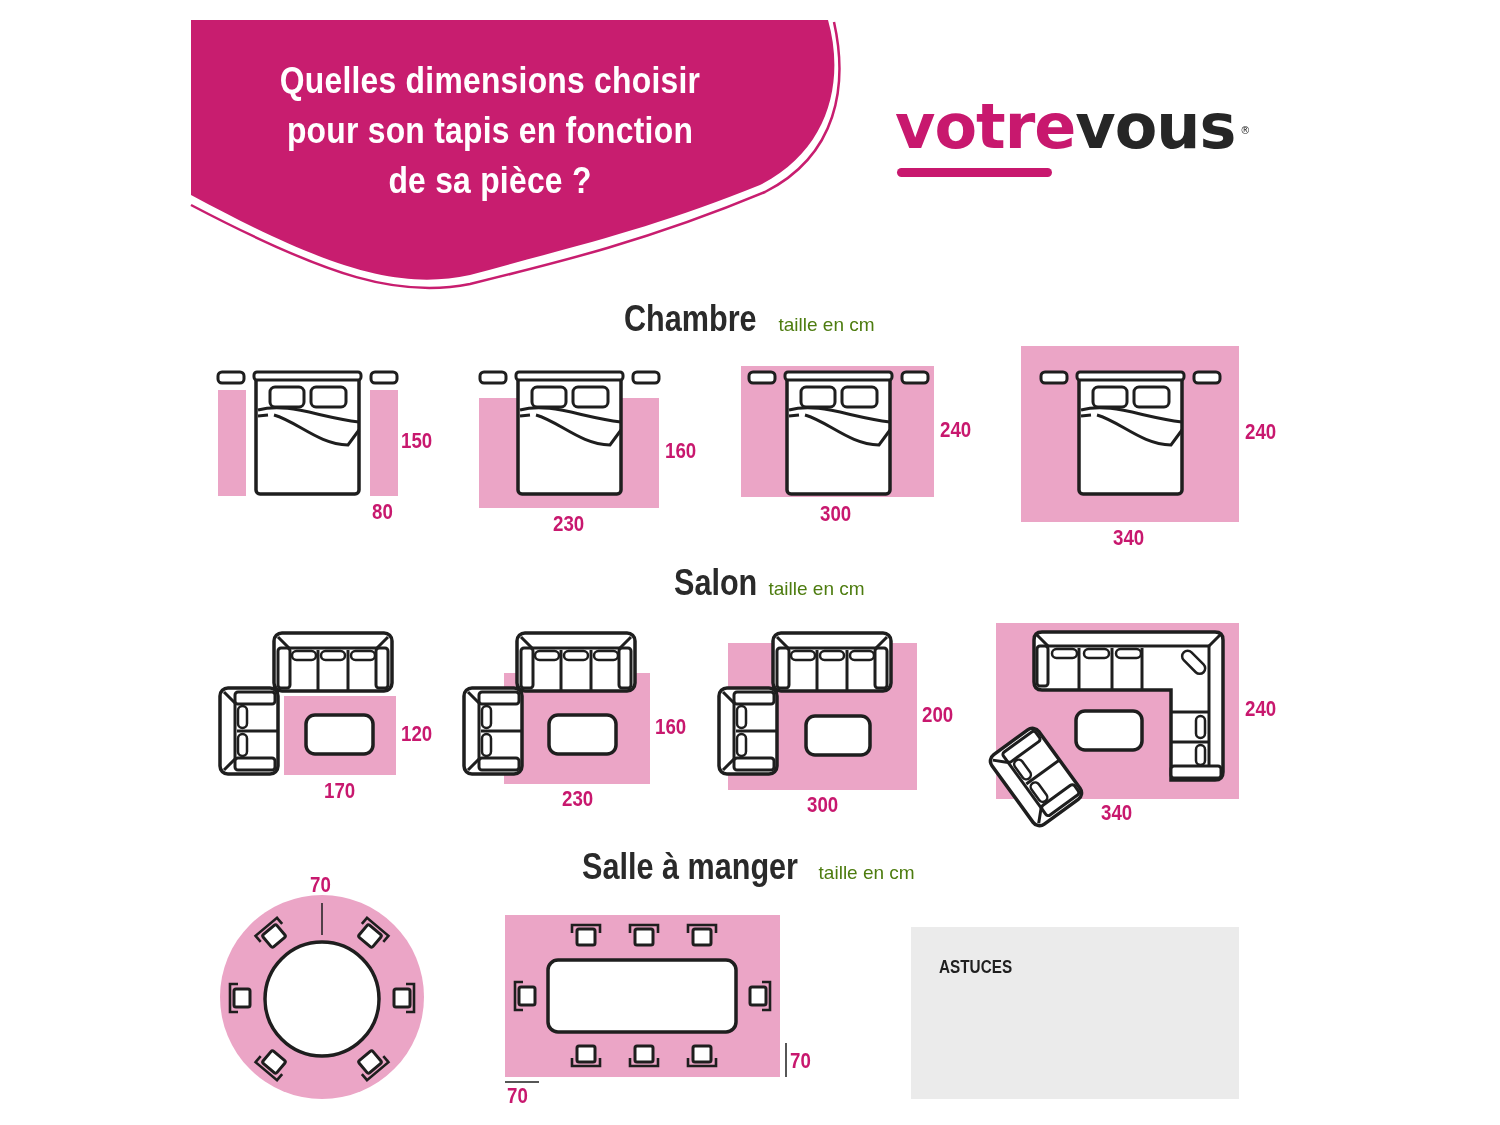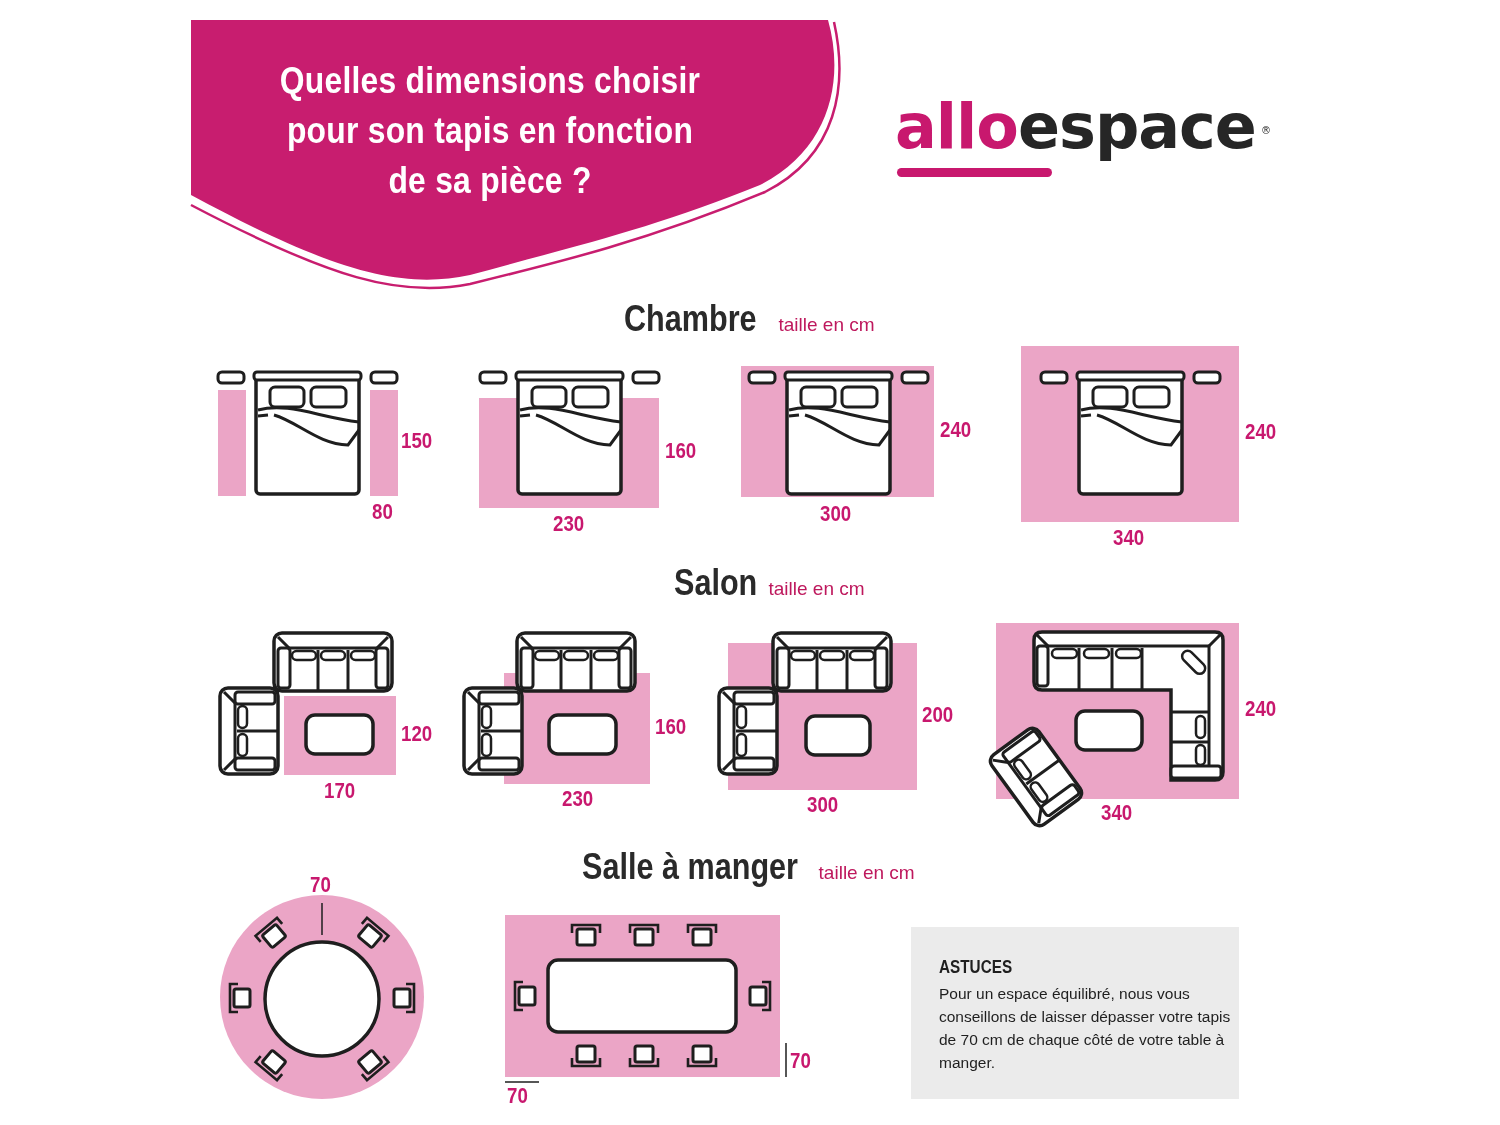--- a/index.html
+++ b/index.html
@@ -15,21 +15,21 @@
           font-size:62px; font-weight:700; letter-spacing:-1px; line-height:70px; }
   .logo .allo { color:#c8186e; }
   .logo .tapis { color:#262626; }
   .logo .reg { position:absolute; right:-14px; top:4px; font-size:10px; color:#262626; font-weight:400; }
   .logo-bar { position:absolute; left:897px; top:168px; width:155px; height:9px;
               background:#c8186e; border-radius:5px; }
   .sec-head { position:absolute; white-space:nowrap; }
   .sec-head .h { font-family:"Liberation Sans Narrow","Liberation Sans", sans-serif; font-weight:700;
                  color:#2a2a2a; font-size:36px; display:inline-block; transform:scaleX(0.85);
                  transform-origin:left center; }
-  .sec-head .s { font-family:"Liberation Sans", sans-serif; font-size:19px; color:#be185d;
+  .sec-head .s { font-family:"Liberation Sans", sans-serif; font-size:19px; color:#4d7c0f;
                  display:inline-block; vertical-align:baseline; }
   .dim { position:absolute; color:#c8186e; font-family:"Liberation Sans Narrow","Liberation Sans", sans-serif;
          font-weight:700; font-size:22px; transform:scaleX(0.85); transform-origin:left top;
          white-space:nowrap; }
   .rug { position:absolute; background:#eba5c6; }
   .tip { position:absolute; left:911px; top:927px; width:328px; height:172px; background:#ebebeb; }
   .tip .t { position:absolute; left:28px; top:30px; font-family:"Liberation Sans Narrow","Liberation Sans", sans-serif;
             font-weight:700; font-size:18px; color:#1f1f1f; transform:scaleX(0.85); transform-origin:left top; }
   .tip .b { position:absolute; left:28px; top:55px; width:300px; font-family:"Liberation Sans", sans-serif;
             font-size:15.5px; line-height:23px; color:#1f1f1f; }
@@ -42,21 +42,21 @@
   <path d="M191,20 L828,20 C845,80 830,150 760,185 C650,230 560,250 470,275 C400,290 330,270 191,195 Z" fill="#c81d6f"></path>
   <path d="M191,205 C330,278 400,298 470,284 C560,262 650,240 765,192 C838,155 848,85 834,22" fill="none" stroke="#c81d6f" stroke-width="2.5"></path>
 </svg>
 <div class="title">
   <div>Quelles dimensions choisir</div>
   <div>pour son tapis en fonction</div>
   <div>de sa pièce ?</div>
 </div>
 
 <div class="logo">
-  <span class="allo">allo</span><span class="tapis">espace</span>
+  <span class="allo">votre</span><span class="tapis">vous</span>
   <span class="reg">®</span>
 </div>
 <div class="logo-bar"></div>
 
 <div class="sec-head" style="left:624px; top:298px;">
   <span class="h">Chambre</span>
   <span class="s" style="margin-left:-6px">taille en cm</span>
 </div>
 
 <svg width="0" height="0" style="position:absolute">
@@ -282,14 +282,13 @@
       </g>
     <line x1="281" y1="128" x2="281" y2="162" stroke="#1e1e1e" stroke-width="1.5"></line>
     <line x1="0" y1="167" x2="34" y2="167" stroke="#1e1e1e" stroke-width="1.5"></line>
   </svg>
   <div class="dim" style="left:790px; top:1048px;">70</div>
   <div class="dim" style="left:507px; top:1083px;">70</div>
 </div>
 
 <div class="tip">
   <div class="t">ASTUCES</div>
-  <div class="b">Pour un espace équilibré, nous vous conseillons de laisser dépasser votre tapis de 70 cm de chaque côté de votre table à manger.</div>
 </div>
 
 </body></html>

